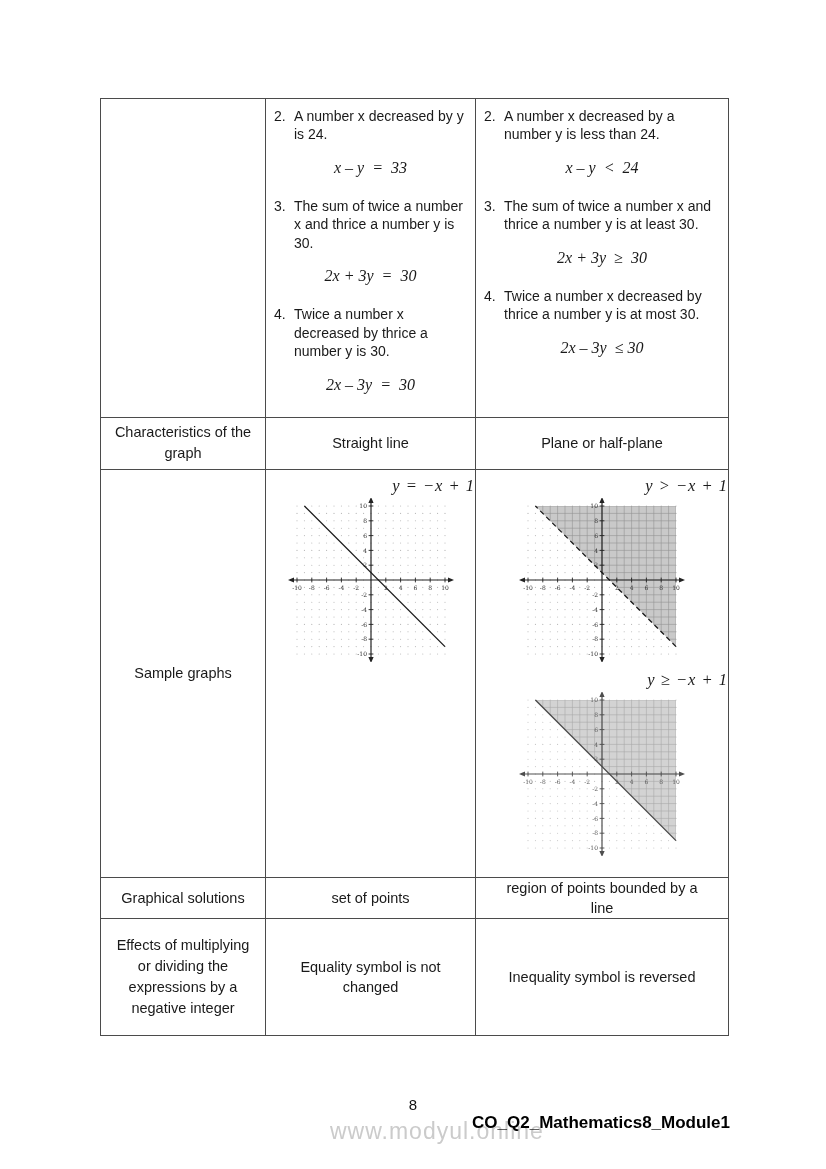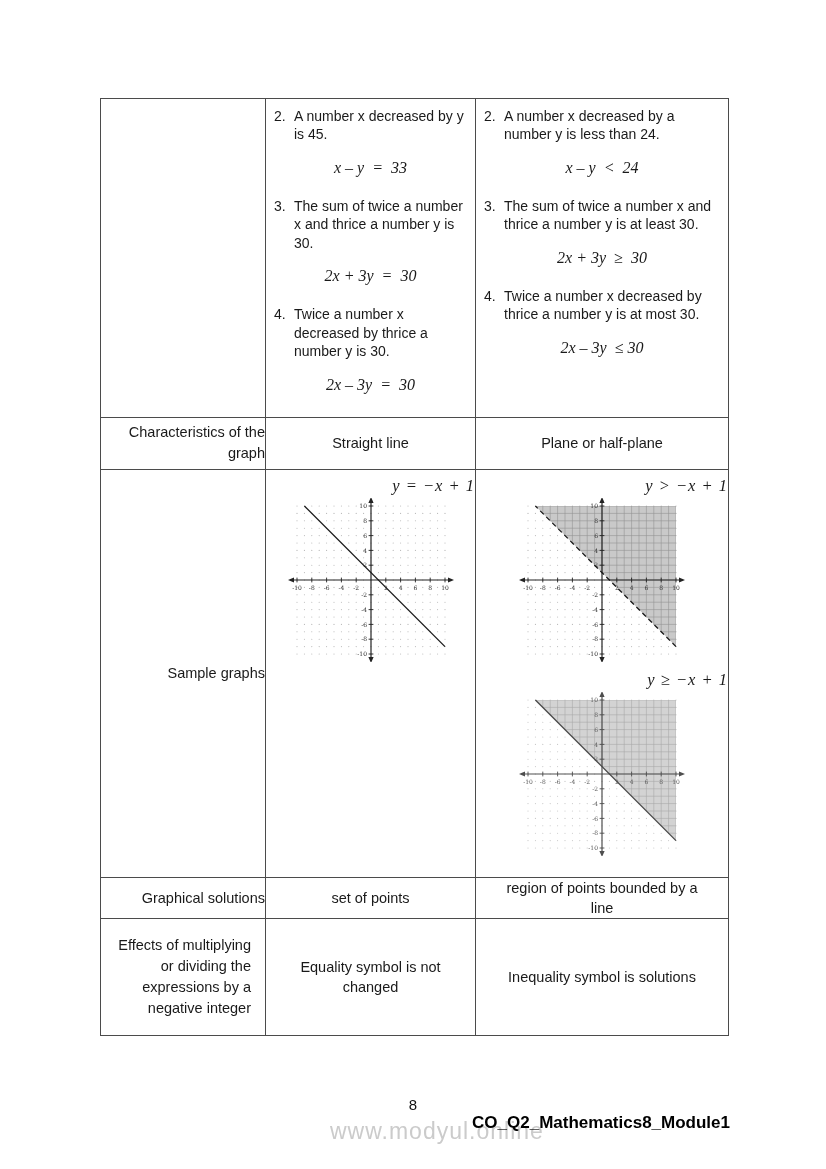--- a/index.html
+++ b/index.html
@@ -2,21 +2,21 @@
 <html><head>
 <meta charset="utf-8">
 <style>
   html,body{margin:0;padding:0;background:#ffffff;}
   .page{position:relative;width:826px;height:1169px;background:#fff;overflow:hidden;
         font-family:"Liberation Sans","DejaVu Sans",sans-serif;color:#1a1a1a;}
   table.tbl{position:absolute;left:100px;top:98px;width:628px;border-collapse:collapse;table-layout:fixed;}
   table.tbl td{border:1px solid #4b4b4b;padding:0;vertical-align:middle;}
   tr.r-examples td{vertical-align:top;}
   .cell-pad{padding:8px 8px 4px 8px;}
-  .hdr{font-size:14.5px;text-align:right;line-height:1.45;padding:4px 12px;}
+  .hdr{font-size:14.5px;text-align:center;line-height:1.45;padding:4px 12px;}
   .val{font-size:14.5px;text-align:center;line-height:1.4;padding:2px 8px;}
   .item{display:flex;font-size:14px;line-height:1.32;margin:0;}
   .item .num{flex:0 0 20px;}
   .item .itxt{flex:1;}
   .eq{font-size:16px;text-align:center;margin:15px 0 20px 0;}
   .math{font-family:"Liberation Serif","DejaVu Serif",serif;font-style:italic;white-space:pre;}
   .gtitle{font-size:16.5px;text-align:right;margin:6px 0 2px 0;letter-spacing:1px;}
   .gwrap{text-align:center;}
   .gwrap svg{display:block;margin:0 auto;}
   .narrow{display:inline-block;max-width:205px;}
@@ -36,21 +36,21 @@
         <col style="width:253px">
     </colgroup>
 
     <tbody>
         <tr class="r-examples" style="height:317px">
       <td></td>
       <td>
         <div class="cell-pad">
           <div class="item">
             <span class="num">2.</span>
-            <span class="itxt">A number x decreased by y is 45.</span>
+            <span class="itxt">A number x decreased by y is 24.</span>
           </div>
           <div class="eq math">x – y  =  33</div>
           <div class="item">
             <span class="num">3.</span>
             <span class="itxt">The sum of twice a number x and thrice a number y is 30.</span>
           </div>
           <div class="eq math">2x + 3y  =  30</div>
           <div class="item">
             <span class="num">4.</span>
             <span class="itxt">Twice a number x decreased by thrice a number y is 30.</span>
@@ -1694,21 +1694,21 @@
 
     <tr style="height:38px">
       <td class="hdr">Graphical solutions</td>
       <td class="val">set of points</td>
       <td class="val"><span class="narrow">region of points bounded by a line</span></td>
     </tr>
 
     <tr style="height:112px">
       <td class="hdr" style="padding:16px 14px">Effects of multiplying or dividing the expressions by a negative integer</td>
       <td class="val"><span class="narrow" style="max-width:180px">Equality symbol is not changed</span></td>
-      <td class="val">Inequality symbol is solutions</td>
+      <td class="val">Inequality symbol is reversed</td>
     </tr>
   </tbody>
     </table>
 
   <div class="footer-page">8</div>
   <div class="watermark">www.modyul.online</div>
   <div class="module-label">CO_Q2_Mathematics8_Module1</div>
 
 </div>
 

